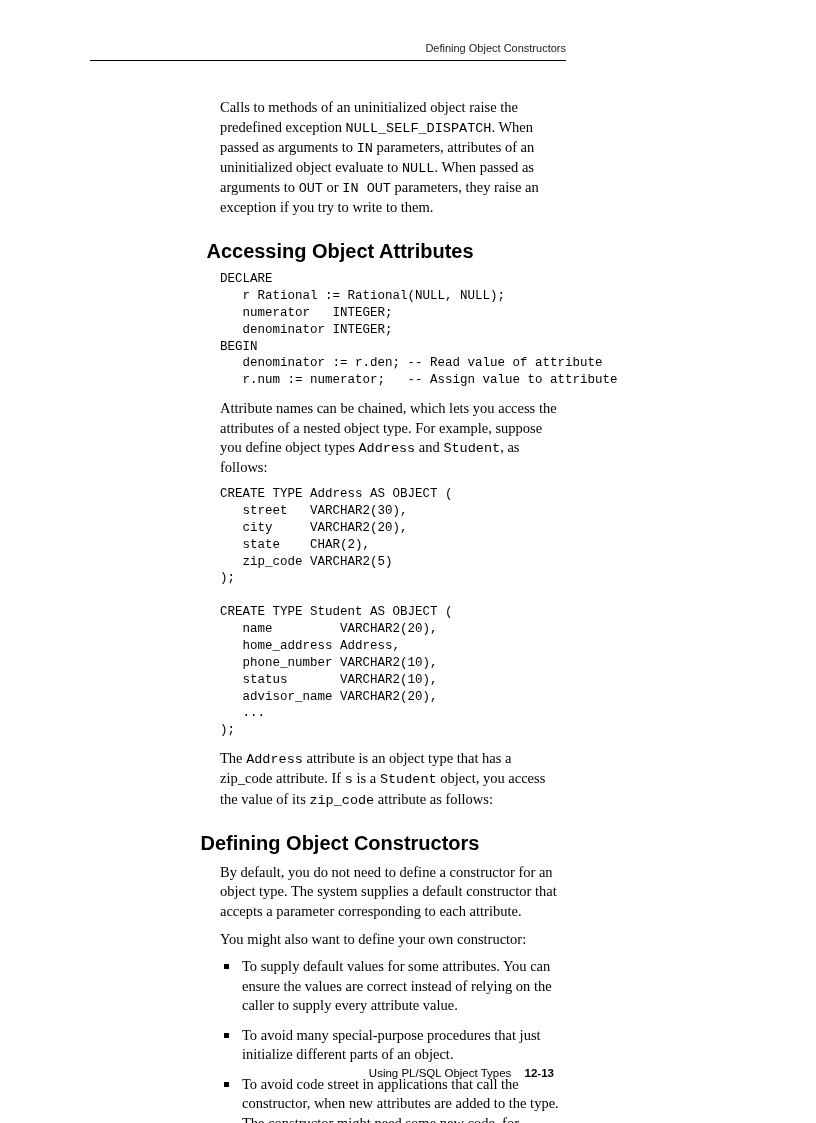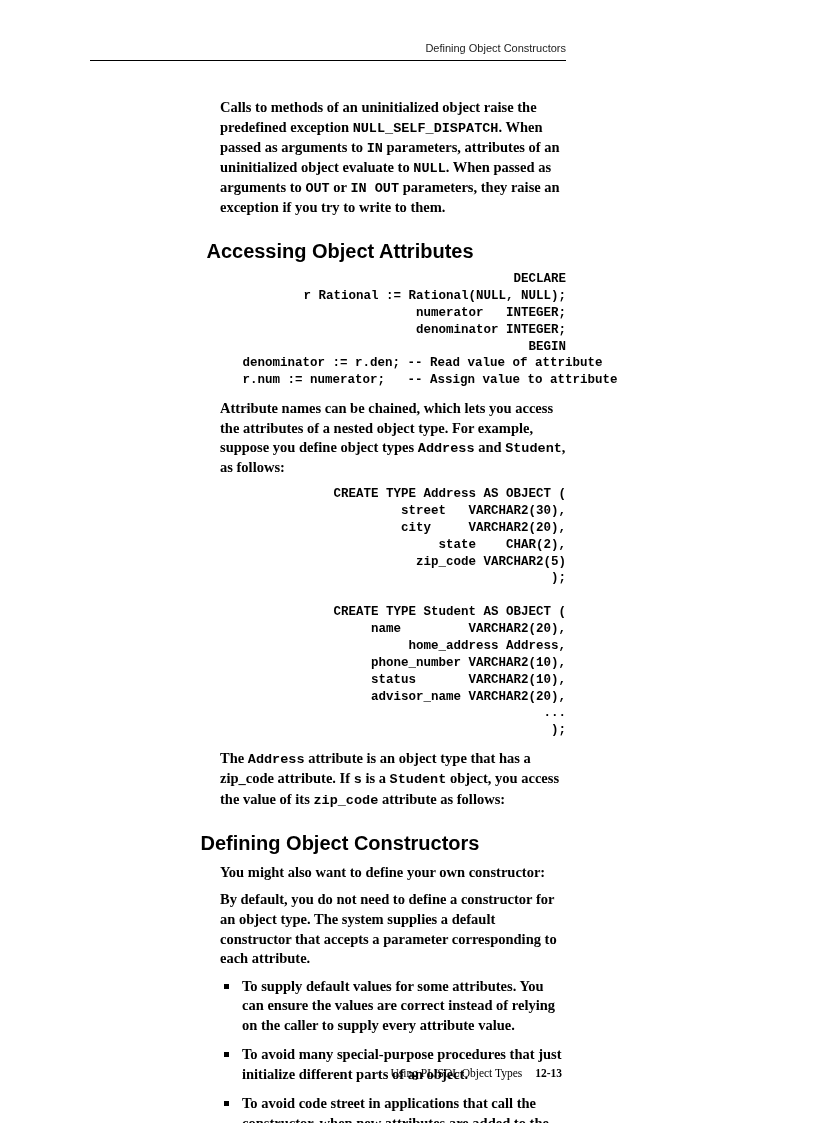--- a/index.html
+++ b/index.html
@@ -45,33 +45,31 @@
   h2.section {
     font-family: Arial, Helvetica, sans-serif;
     font-weight: bold;
     font-size: 20px;
     margin: 22px 0 8px 24px;
     color: #000;
     text-align: center;
   }
   .body-block {
     margin-left: 130px;
-    font-weight: bold;
   }
   p {
     margin: 8px 0 8px 0;
     line-height: 1.35;
   }
   pre.code {
     font-family: "Courier New", Courier, monospace;
     font-size: 12.5px;
     line-height: 1.35;
     margin: 6px 0 10px 0;
     white-space: pre;
-    text-align: right;
   }
   code.mono {
     font-family: "Courier New", Courier, monospace;
     font-size: 13.5px;
   }
   ul.bullets {
     list-style: none;
     padding: 0;
     margin: 4px 0 0 0;
   }
@@ -86,22 +84,22 @@
     position: absolute;
     left: 4px;
     top: 7px;
     width: 5px;
     height: 5px;
     background: #000;
   }
   .footer {
     position: absolute;
     bottom: 44px;
-    right: 94px;
-    font-family: Liberation Serif, serif;
+    right: 102px;
+    font-family: Liberation Sans, sans-serif;
     font-size: 11.5px;
     color: #000;
   }
   .footer .pgnum { font-weight: bold; margin-left: 10px; }
 </style>
 </head>
 <body>
 
 <div class="page">
 
@@ -145,22 +143,22 @@
    ...
 );</pre>
       <p>
         <span>The </span><code class="mono">Address</code><span> attribute is an object type that has a zip_code attribute. If </span><code class="mono">s</code><span> is a </span><code class="mono">Student</code><span> object, you access the value of its </span><code class="mono">zip_code</code><span> attribute as follows:</span>
       </p>
     </div>
 
     <h2 class="section">Defining Object Constructors</h2>
 
     <div class="body-block">
+      <p>By default, you do not need to define a constructor for an object type. The system supplies a default constructor that accepts a parameter corresponding to each attribute.</p>
       <p>You might also want to define your own constructor:</p>
-      <p>By default, you do not need to define a constructor for an object type. The system supplies a default constructor that accepts a parameter corresponding to each attribute.</p>
       <ul class="bullets">
         <li>To supply default values for some attributes. You can ensure the values are correct instead of relying on the caller to supply every attribute value.</li>
         <li>To avoid many special-purpose procedures that just initialize different parts of an object.</li>
         <li>To avoid code street in applications that call the constructor, when new attributes are added to the type. The constructor might need some new code, for</li>
       </ul>
     </div>
 
   </div>
 
   <div class="footer">

